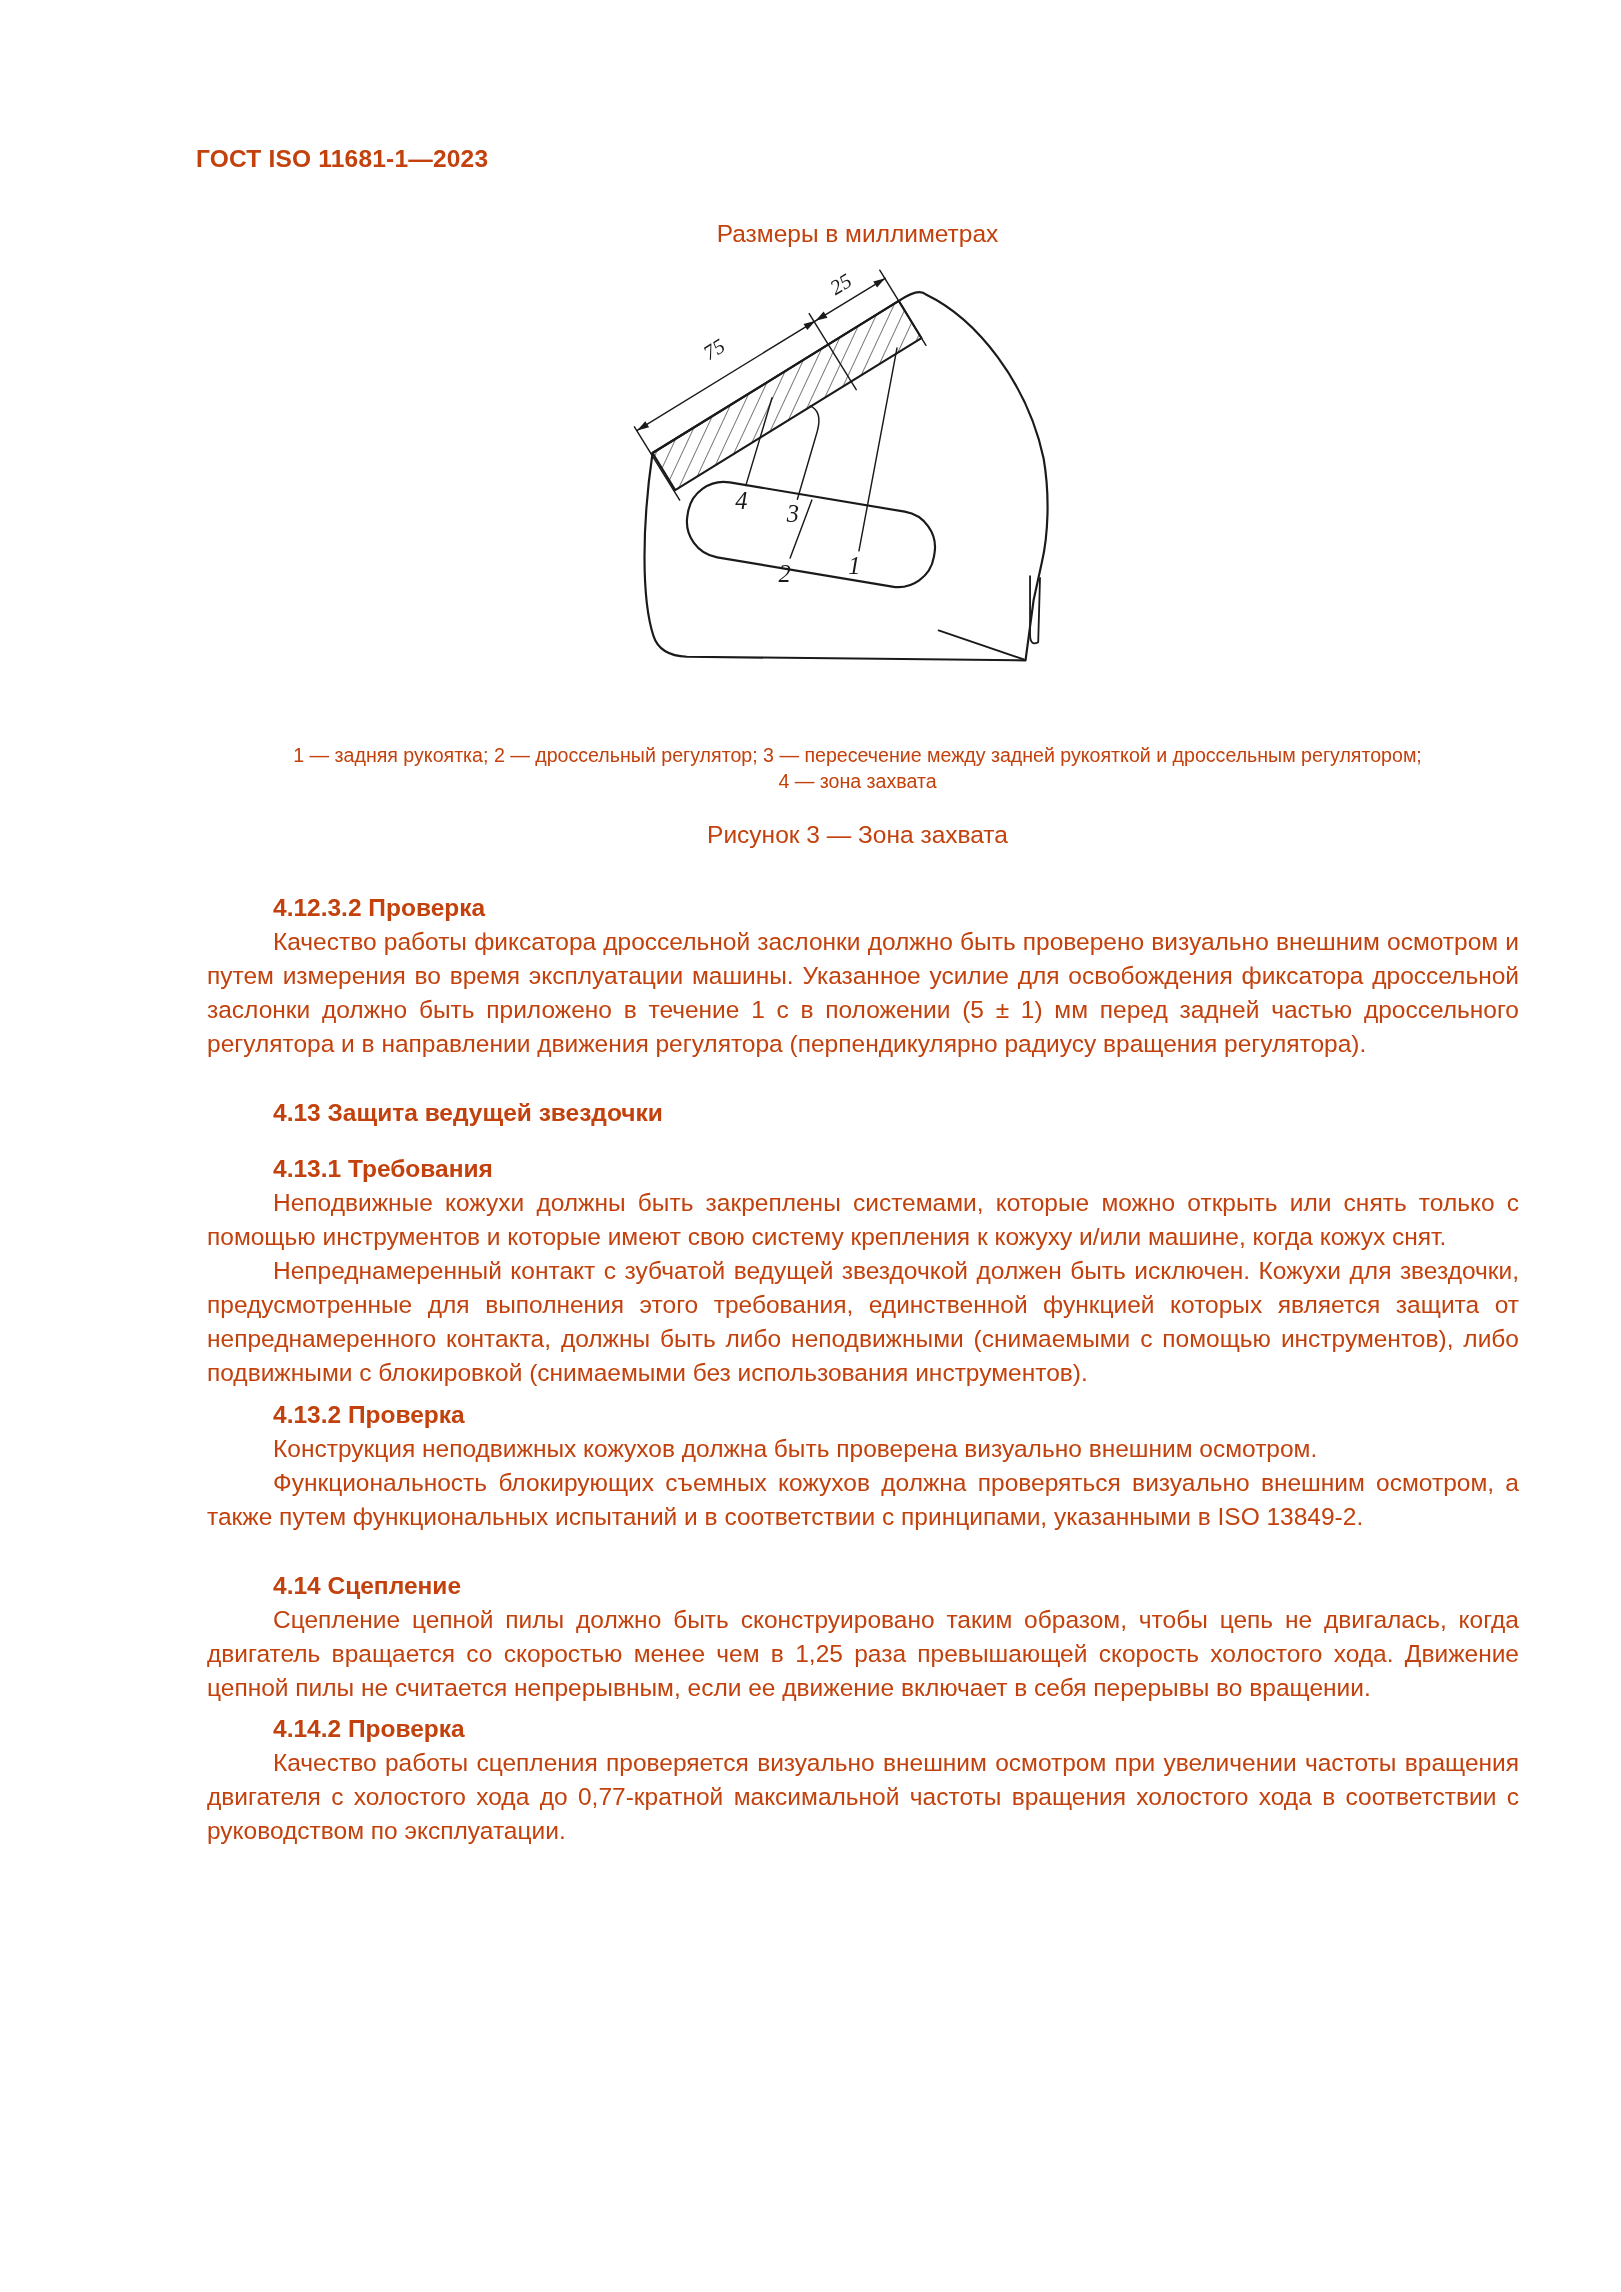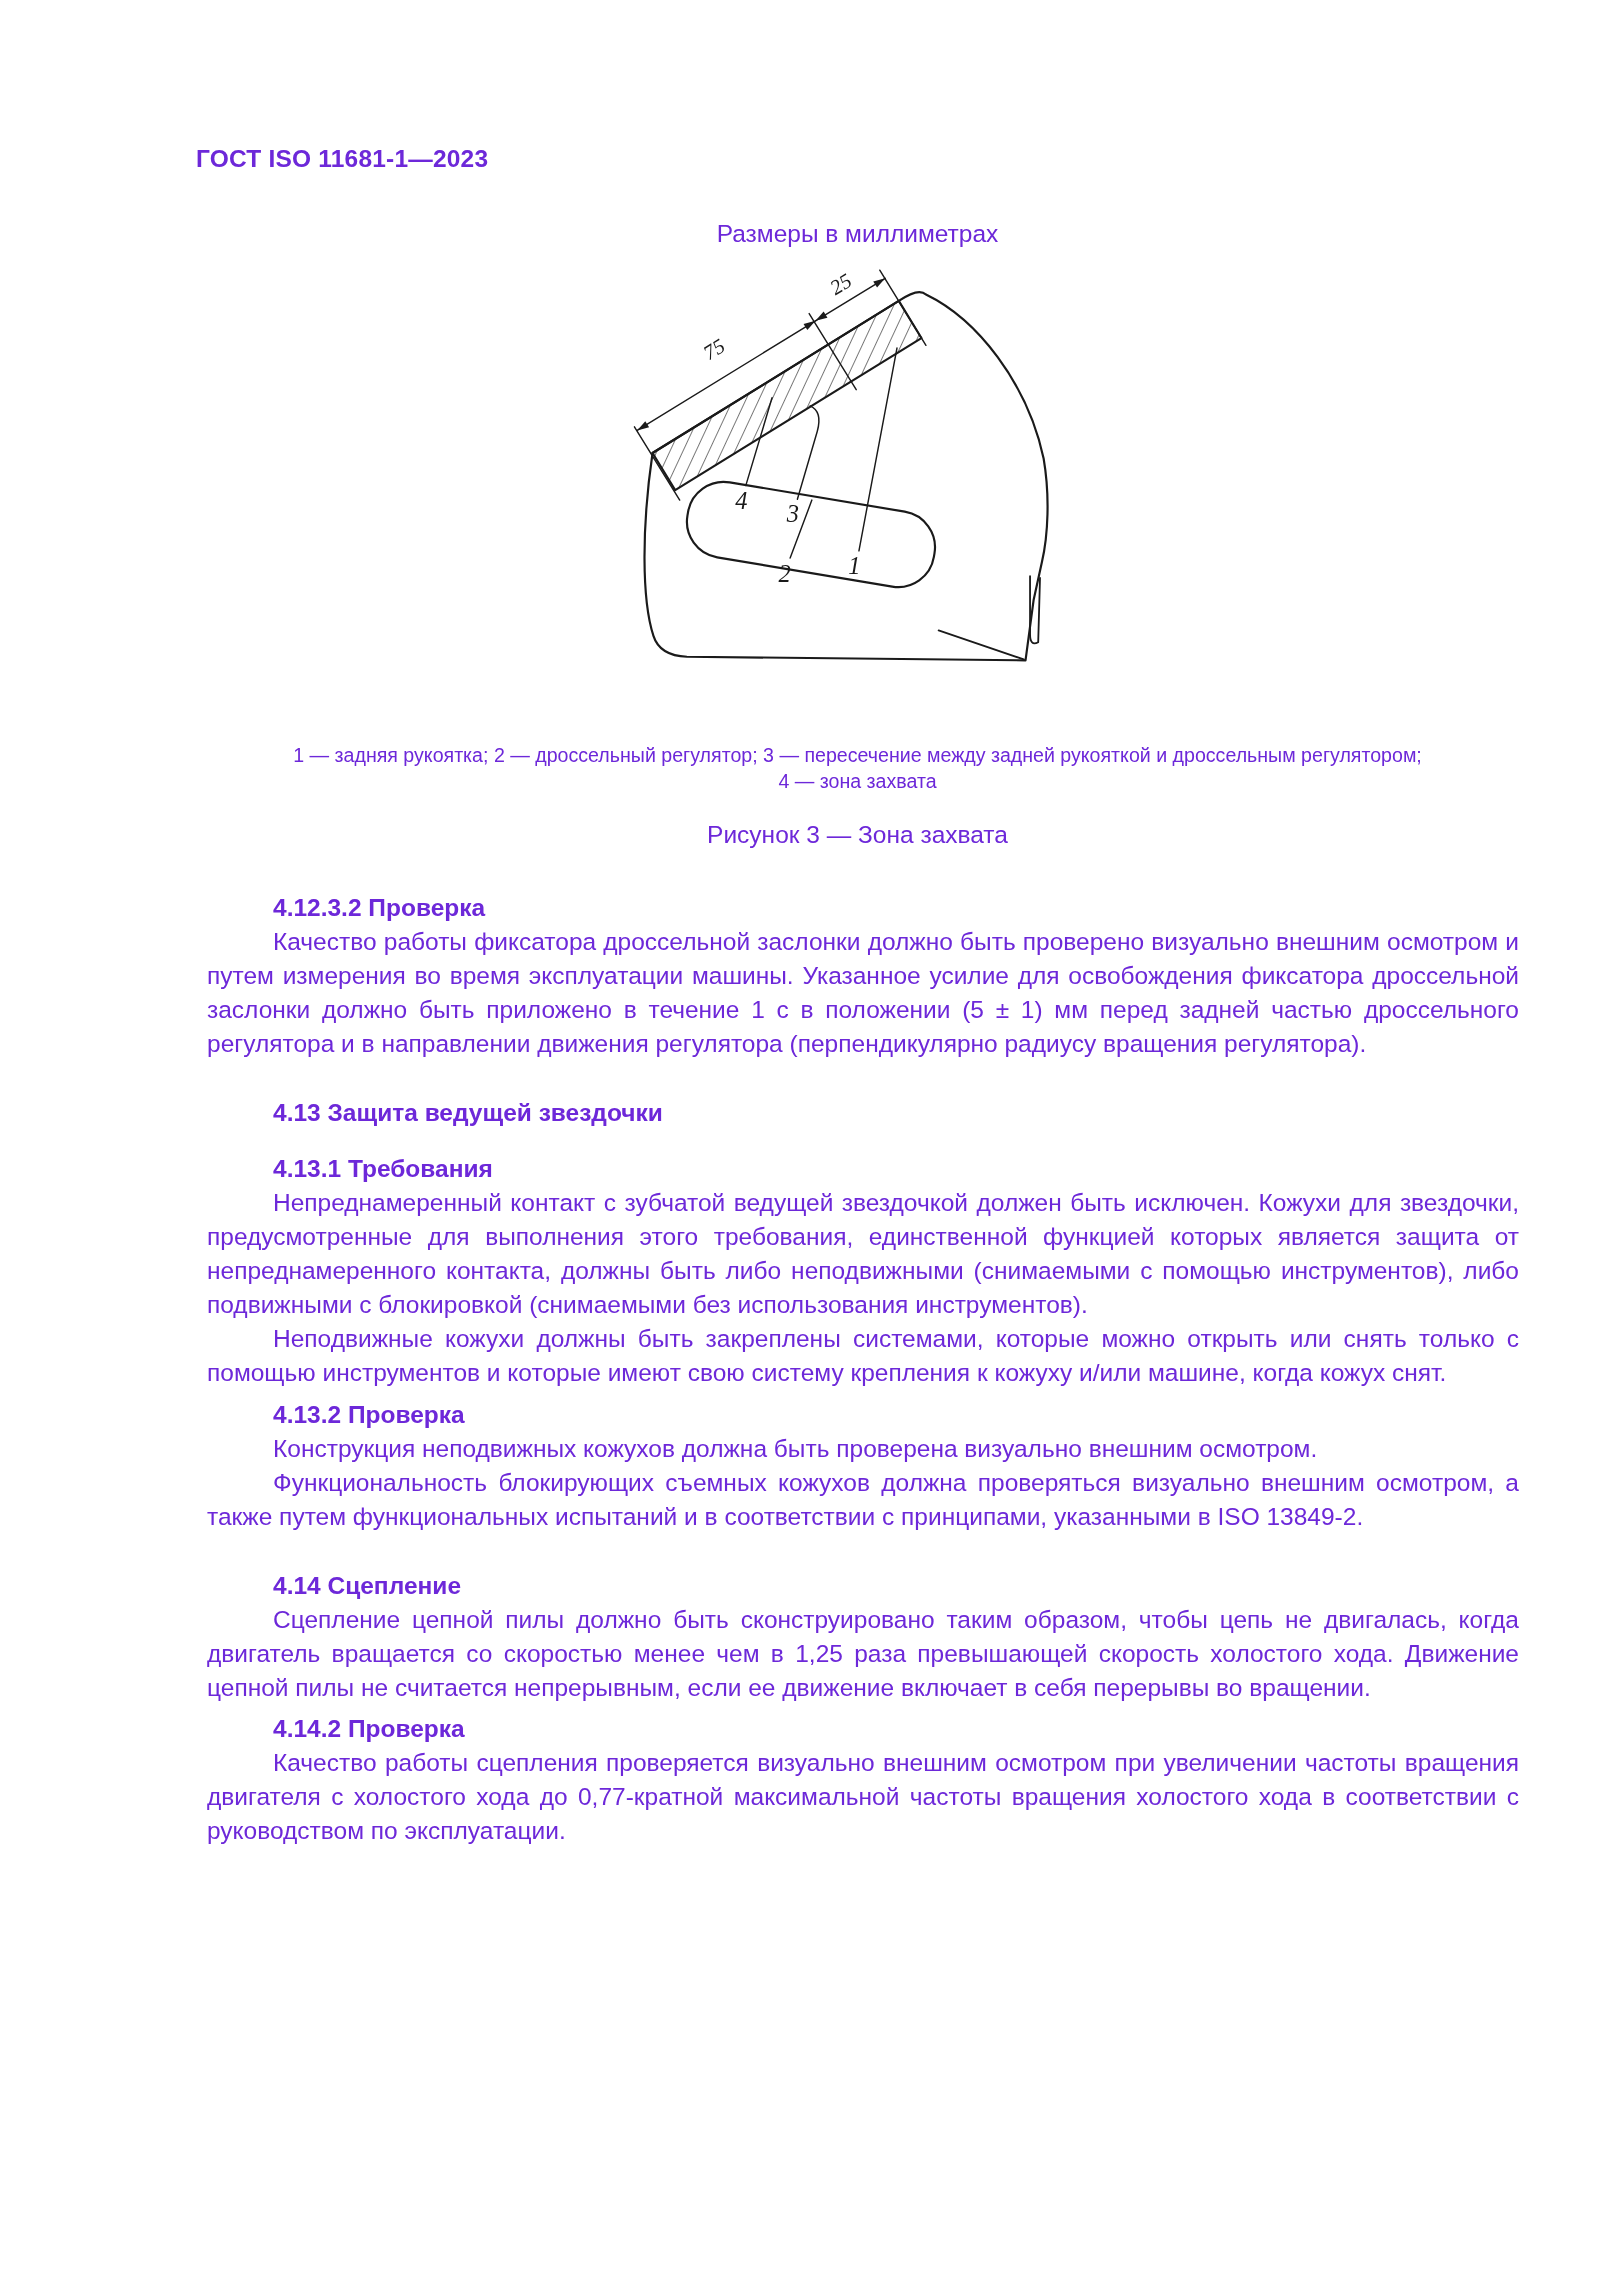--- a/index.html
+++ b/index.html
@@ -3,21 +3,21 @@
 <meta charset="utf-8">
 <style>
   * { margin: 0; padding: 0; box-sizing: border-box; }
   html, body { background: #ffffff; }
   .page {
     width: 1621px;
     height: 1959px;
     position: relative;
     overflow: hidden;
     background: #ffffff;
-    color: #6d28d9;
+    color: #c2410c;
     font-family: "Liberation Sans", sans-serif;
     font-size: 24.5px;
     line-height: 34px;
     padding: 142px 102px 16px 196px;
   }
   .doc-header {
     font-weight: bold;
     font-size: 24.5px;
     letter-spacing: 0.2px;
   }
@@ -133,22 +133,22 @@
   <div class="fig-caption">Рисунок 3 — Зона захвата</div>
 
   <div class="body-text">
 
     <h3 class="heading">4.12.3.2 Проверка</h3>
     <p class="para">Качество работы фиксатора дроссельной заслонки должно быть проверено визуально внешним осмотром и путем измерения во время эксплуатации машины. Указанное усилие для освобождения фиксатора дроссельной заслонки должно быть приложено в течение 1 с в положении (5 ± 1) мм перед задней частью дроссельного регулятора и в направлении движения регулятора (перпендикулярно радиусу вращения регулятора).</p>
 
     <h3 class="heading gap-lg">4.13 Защита ведущей звездочки</h3>
 
     <h3 class="heading gap-md">4.13.1 Требования</h3>
+    <p class="para">Неподвижные кожухи должны быть закреплены системами, которые можно открыть или снять только с помощью инструментов и которые имеют свою систему крепления к кожуху и/или машине, когда кожух снят.</p>
     <p class="para">Непреднамеренный контакт с зубчатой ведущей звездочкой должен быть исключен. Кожухи для звездочки, предусмотренные для выполнения этого требования, единственной функцией которых является защита от непреднамеренного контакта, должны быть либо неподвижными (снимаемыми с помощью инструментов), либо подвижными с блокировкой (снимаемыми без использования инструментов).</p>
-    <p class="para">Неподвижные кожухи должны быть закреплены системами, которые можно открыть или снять только с помощью инструментов и которые имеют свою систему крепления к кожуху и/или машине, когда кожух снят.</p>
 
     <h3 class="heading gap-sm">4.13.2 Проверка</h3>
     <p class="para">Конструкция неподвижных кожухов должна быть проверена визуально внешним осмотром.</p>
     <p class="para">Функциональность блокирующих съемных кожухов должна проверяться визуально внешним осмотром, а также путем функциональных испытаний и в соответствии с принципами, указанными в ISO 13849-2.</p>
 
     <h3 class="heading gap-lg">4.14 Сцепление</h3>
 
     <p class="para">Сцепление цепной пилы должно быть сконструировано таким образом, чтобы цепь не двигалась, когда двигатель вращается со скоростью менее чем в 1,25 раза превышающей скорость холостого хода. Движение цепной пилы не считается непрерывным, если ее движение включает в себя перерывы во вращении.</p>
 
     <h3 class="heading gap-sm">4.14.2 Проверка</h3>

